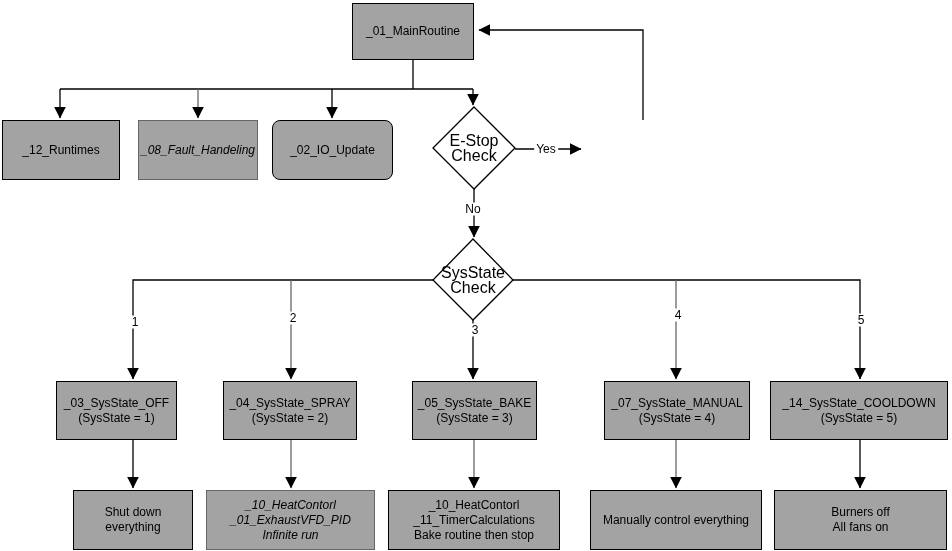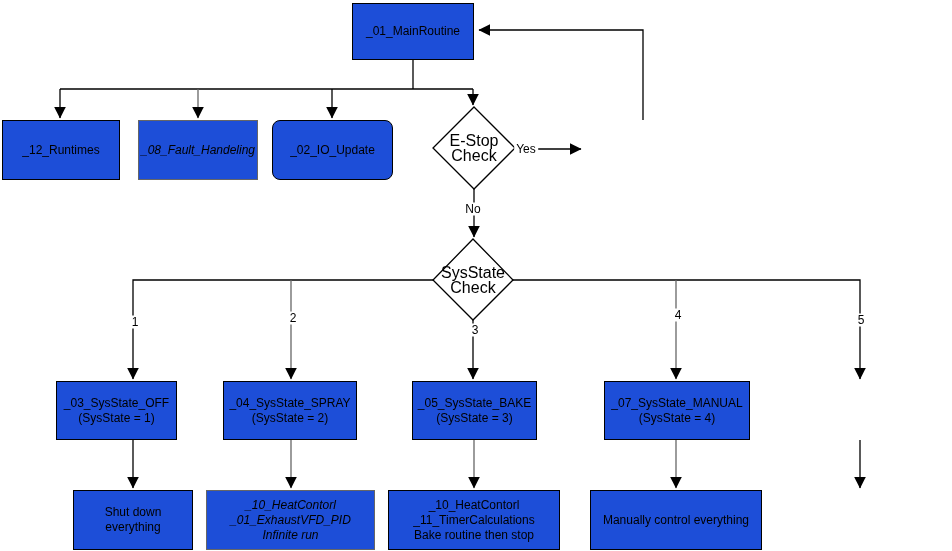--- a/index.html
+++ b/index.html
@@ -14,21 +14,21 @@
   }
   #edges {
     position: absolute;
     left: 0; top: 0;
     width: 952px; height: 551px;
   }
   .box {
     position: absolute;
     box-sizing: border-box;
     border: 1.5px solid #000000;
-    background: #1d4ed8;
+    background: #a3a3a3;
     display: flex;
     flex-direction: column;
     align-items: center;
     justify-content: center;
     text-align: center;
     font-size: 12px;
     line-height: 15px;
   }
   .box.alt { border-color: #666666; font-style: italic; }
   .diamond-label {
@@ -68,21 +68,21 @@
   .n-s-cooldown{ left: 770px; top: 381px; width: 178px; height: 59px; }
   .n-a-off     { left: 73px;  top: 490px; width: 120px; height: 60px; }
   .n-a-spray   { left: 206px; top: 490px; width: 169px; height: 60px; }
   .n-a-bake    { left: 388px; top: 490px; width: 172px; height: 60px; }
   .n-a-manual  { left: 590px; top: 490px; width: 172px; height: 60px; }
   .n-a-cooldown{ left: 774px; top: 490px; width: 173px; height: 60px; }
   .d-estop     { left: 433px; top: 107px; width: 82px;  height: 82px; }
   .d-sysstate  { left: 433px; top: 239px; width: 80px;  height: 81px; }
 
   
-  .l-yes { left: 526px; top: 149px; }
+  .l-yes { left: 546px; top: 149px; }
   .l-no  { left: 473px; top: 209px; }
   .l-b1  { left: 135px; top: 322px; }
   .l-b2  { left: 293px; top: 318px; }
   .l-b3  { left: 475px; top: 330px; }
   .l-b4  { left: 678px; top: 315px; }
   .l-b5  { left: 861px; top: 320px; }
 </style>
 </head>
 <body>
 
@@ -158,37 +158,45 @@
     <div>(SysState = 2)</div>
   </div>
   <div class="box n-s-bake">
     <div>_05_SysState_BAKE</div>
     <div>(SysState = 3)</div>
   </div>
   <div class="box n-s-manual">
     <div>_07_SysState_MANUAL</div>
     <div>(SysState = 4)</div>
   </div>
+  <div class="box n-s-cooldown">
+    <div>_14_SysState_COOLDOWN</div>
+    <div>(SysState = 5)</div>
+  </div>
 
   <div class="box n-a-off">
     <div>Shut down</div>
     <div>everything</div>
   </div>
   <div class="box alt n-a-spray">
     <div>_10_HeatContorl</div>
     <div>_01_ExhaustVFD_PID</div>
     <div>Infinite run</div>
   </div>
   <div class="box n-a-bake">
     <div>_10_HeatContorl</div>
     <div>_11_TimerCalculations</div>
     <div>Bake routine then stop</div>
   </div>
   <div class="box n-a-manual">
     <div>Manually control everything</div>
+  </div>
+  <div class="box n-a-cooldown">
+    <div>Burners off</div>
+    <div>All fans on</div>
   </div>
 
   <div class="edge-label l-yes">Yes</div>
   <div class="edge-label l-no">No</div>
   <div class="edge-label l-b1">1</div>
   <div class="edge-label l-b2">2</div>
   <div class="edge-label l-b3">3</div>
   <div class="edge-label l-b4">4</div>
   <div class="edge-label l-b5">5</div>
 

